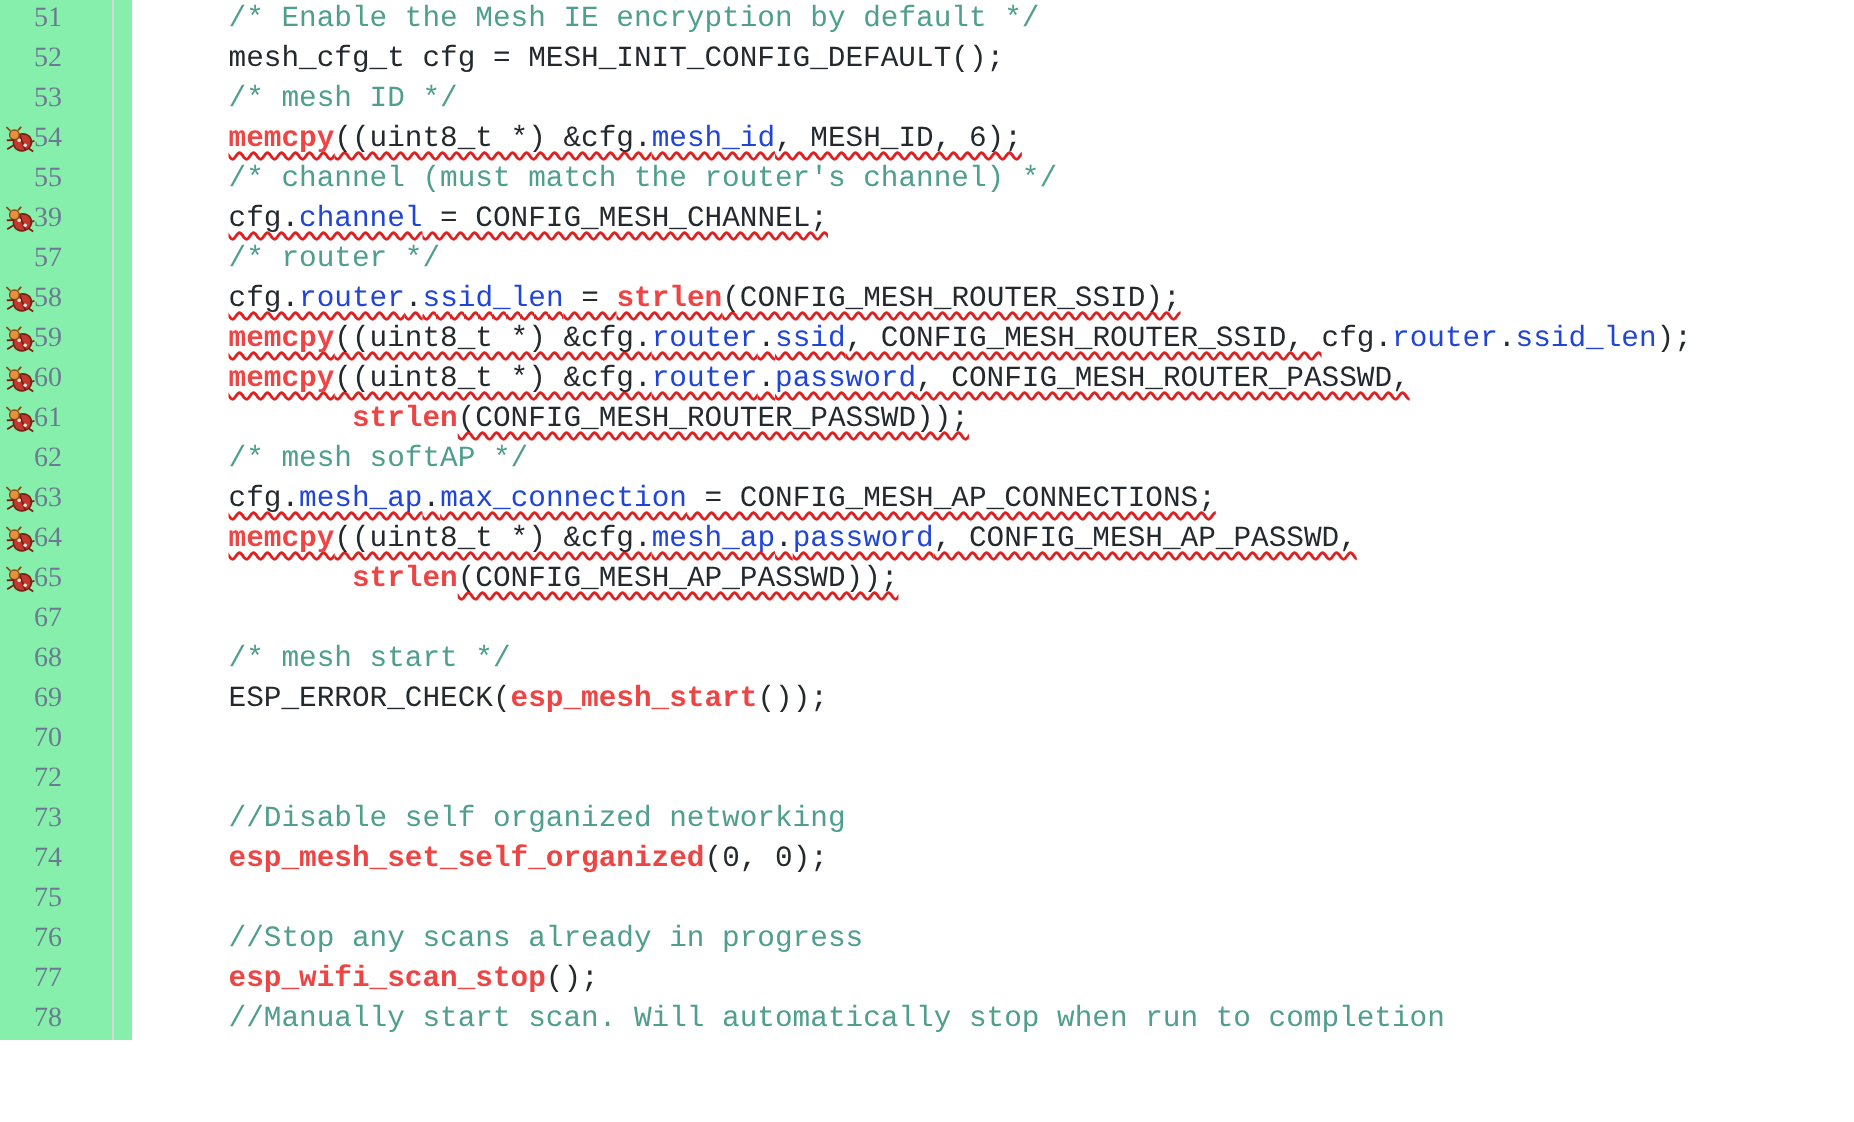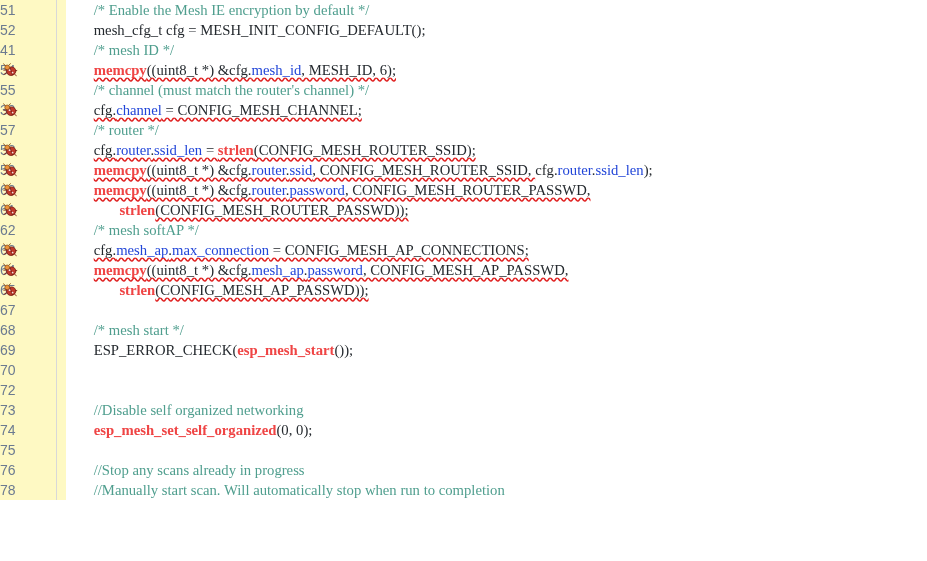--- a/index.html
+++ b/index.html
@@ -35,27 +35,27 @@
     white-space: pre;
   }
 
   
   .gutter {
     position: relative;
     flex: 0 0 66px;
     width: 66px;
     height: 20px;
     box-sizing: border-box;
-    text-align: left;
+    text-align: center;
     padding-right: 18px;
     color: #6b7a90;
-    font-family: Liberation Sans, sans-serif;
+    font-family: Liberation Serif, serif;
     font-size: 14px;
     line-height: 20px;
-    background: #fef9c3;
+    background: #86efac;
     user-select: none;
   }
   .gutter::after {
     content: "";
     position: absolute;
     right: 9px;
     top: 0;
     bottom: 0;
     width: 1px;
     background: #d8d8d8;
@@ -71,21 +71,21 @@
   }
 
   .lineno {
     display: inline-block;
   }
 
   
   .content {
     flex: 1 1 auto;
     padding-left: 13px;
-    font-family: Liberation Serif, serif;
+    font-family: Liberation Mono, monospace;
     font-size: 14.7px;
     line-height: 20px;
     color: #222222;
     white-space: pre;
     letter-spacing: 0px;
   }
 
   
   .t-plain    { color: #24292e; }
   .t-comment  { color: #4f9e8e; }
@@ -99,21 +99,21 @@
     text-underline-offset: 2px;
   }
 </style>
 </head>
 <body>
 
 <div id="editor">
   <div class="code-area" id="code-area">
       <div class="line"><div class="gutter"><span class="lineno">51</span></div><div class="content"><span class="t-plain">    </span><span class="t-comment">/* Enable the Mesh IE encryption by default */</span></div></div>
       <div class="line"><div class="gutter"><span class="lineno">52</span></div><div class="content"><span class="t-plain">    mesh_cfg_t cfg = MESH_INIT_CONFIG_DEFAULT();</span></div></div>
-      <div class="line"><div class="gutter"><span class="lineno">41</span></div><div class="content"><span class="t-plain">    </span><span class="t-comment">/* mesh ID */</span></div></div>
+      <div class="line"><div class="gutter"><span class="lineno">53</span></div><div class="content"><span class="t-plain">    </span><span class="t-comment">/* mesh ID */</span></div></div>
       <div class="line"><div class="gutter"><svg viewBox="0 0 16 16" width="16" height="16" class="marker">
             <ellipse cx="9.2" cy="9.2" rx="4.6" ry="4.2" fill="#c0392b" stroke="#7a1f14" stroke-width="0.8" transform="rotate(-20 9.2 9.2)"></ellipse>
             <path d="M9.2 5.0 L9.2 13.4" stroke="#7a1f14" stroke-width="0.9" fill="none" transform="rotate(-20 9.2 9.2)"></path>
             <circle cx="5.2" cy="5.4" r="2.4" fill="#e8913c" stroke="#8a4b10" stroke-width="0.7"></circle>
             <path d="M3.2 3.4 L1.2 1.6 M7.0 3.2 L8.6 1.4" stroke="#8a4b10" stroke-width="0.9" fill="none"></path>
             <path d="M4.6 10.8 L1.6 12.6 M5.0 8.0 L1.4 8.2 M12.4 12.2 L14.6 13.8 M13.0 9.0 L15.2 8.4" stroke="#7a1f14" stroke-width="0.9" fill="none"></path>
             <circle cx="7.6" cy="8.2" r="0.9" fill="#f2dede"></circle>
             <circle cx="10.6" cy="10.6" r="0.9" fill="#f2dede"></circle>
           </svg><span class="lineno">54</span></div><div class="content"><span class="t-plain">    </span><span class="t-func sq">memcpy</span><span class="t-plain sq">((uint8_t *) &amp;cfg.</span><span class="t-member sq">mesh_id</span><span class="t-plain sq">, MESH_ID, 6);</span></div></div>
       <div class="line"><div class="gutter"><span class="lineno">55</span></div><div class="content"><span class="t-plain">    </span><span class="t-comment">/* channel (must match the router's channel) */</span></div></div>
@@ -193,15 +193,16 @@
           </svg><span class="lineno">65</span></div><div class="content"><span class="t-plain">           </span><span class="t-func">strlen</span><span class="t-plain sq">(CONFIG_MESH_AP_PASSWD));</span></div></div>
       <div class="line"><div class="gutter"><span class="lineno">67</span></div><div class="content">&nbsp;</div></div>
       <div class="line"><div class="gutter"><span class="lineno">68</span></div><div class="content"><span class="t-plain">    </span><span class="t-comment">/* mesh start */</span></div></div>
       <div class="line"><div class="gutter"><span class="lineno">69</span></div><div class="content"><span class="t-plain">    ESP_ERROR_CHECK(</span><span class="t-func">esp_mesh_start</span><span class="t-plain">());</span></div></div>
       <div class="line"><div class="gutter"><span class="lineno">70</span></div><div class="content">&nbsp;</div></div>
       <div class="line"><div class="gutter"><span class="lineno">72</span></div><div class="content">&nbsp;</div></div>
       <div class="line"><div class="gutter"><span class="lineno">73</span></div><div class="content"><span class="t-plain">    </span><span class="t-comment">//Disable self organized networking</span></div></div>
       <div class="line"><div class="gutter"><span class="lineno">74</span></div><div class="content"><span class="t-plain">    </span><span class="t-func">esp_mesh_set_self_organized</span><span class="t-plain">(0, 0);</span></div></div>
       <div class="line"><div class="gutter"><span class="lineno">75</span></div><div class="content">&nbsp;</div></div>
       <div class="line"><div class="gutter"><span class="lineno">76</span></div><div class="content"><span class="t-plain">    </span><span class="t-comment">//Stop any scans already in progress</span></div></div>
+      <div class="line"><div class="gutter"><span class="lineno">77</span></div><div class="content"><span class="t-plain">    </span><span class="t-func">esp_wifi_scan_stop</span><span class="t-plain">();</span></div></div>
       <div class="line"><div class="gutter"><span class="lineno">78</span></div><div class="content"><span class="t-plain">    </span><span class="t-comment">//Manually start scan. Will automatically stop when run to completion</span></div></div>
     </div>
 </div>
 
 </body></html>

